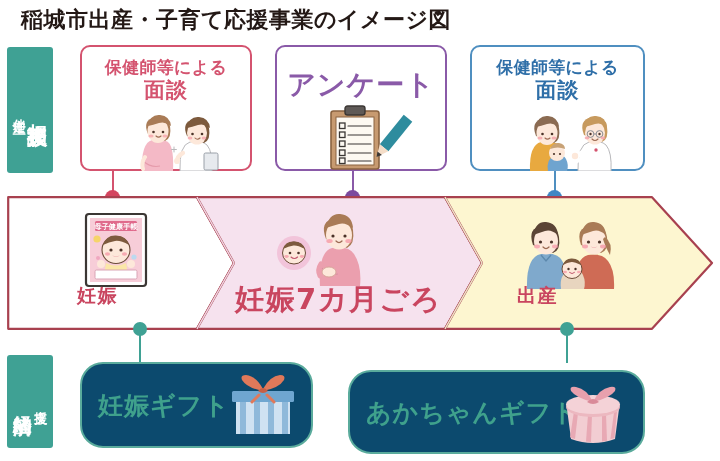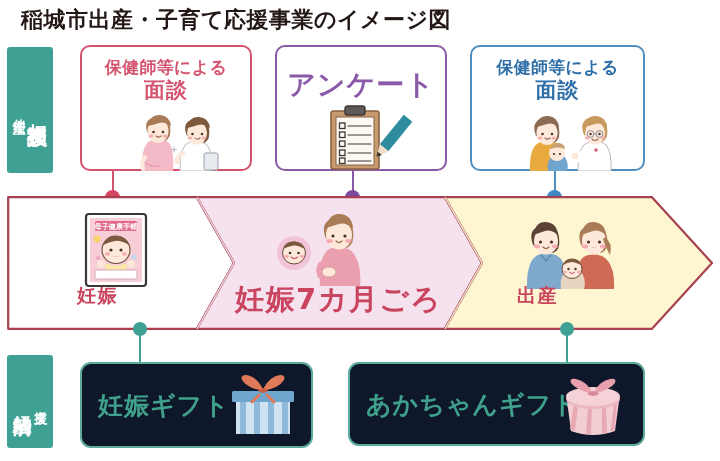--- a/index.html
+++ b/index.html
@@ -70,25 +70,25 @@
   .seg-label{
     position:absolute;font-weight:700;font-size:19px;
     color:#c9455f;letter-spacing:1.5px;white-space:nowrap;line-height:1;
   }
   #lbl-pregnancy{left:77px;top:286px;}
   #lbl-7month{left:235px;top:285px;font-size:29px;}
   #lbl-birth{left:517px;top:286px;}
 
   
   .gcard{
-    position:absolute;background:#0f172a;
-    border:2px solid #5aab9c;border-radius:11px;box-sizing:border-box;
+    position:absolute;background:#0c4a6e;
+    border:2px solid #5aab9c;border-radius:23px;box-sizing:border-box;
   }
   #card-gift-pregnancy{left:80px;top:362px;width:233px;height:86px;}
-  #card-gift-baby{left:348px;top:362px;width:297px;height:84px;}
+  #card-gift-baby{left:348px;top:370px;width:297px;height:84px;}
   .gcard .gtxt{
     position:absolute;left:16px;top:50%;transform:translateY(-50%);
     font-size:25px;font-weight:700;color:#3fa18c;letter-spacing:1px;
     white-space:nowrap;
   }
   .gcard .gimg{position:absolute;right:14px;top:50%;transform:translateY(-50%);}
 
   
   .illus{position:absolute;}
 </style>

